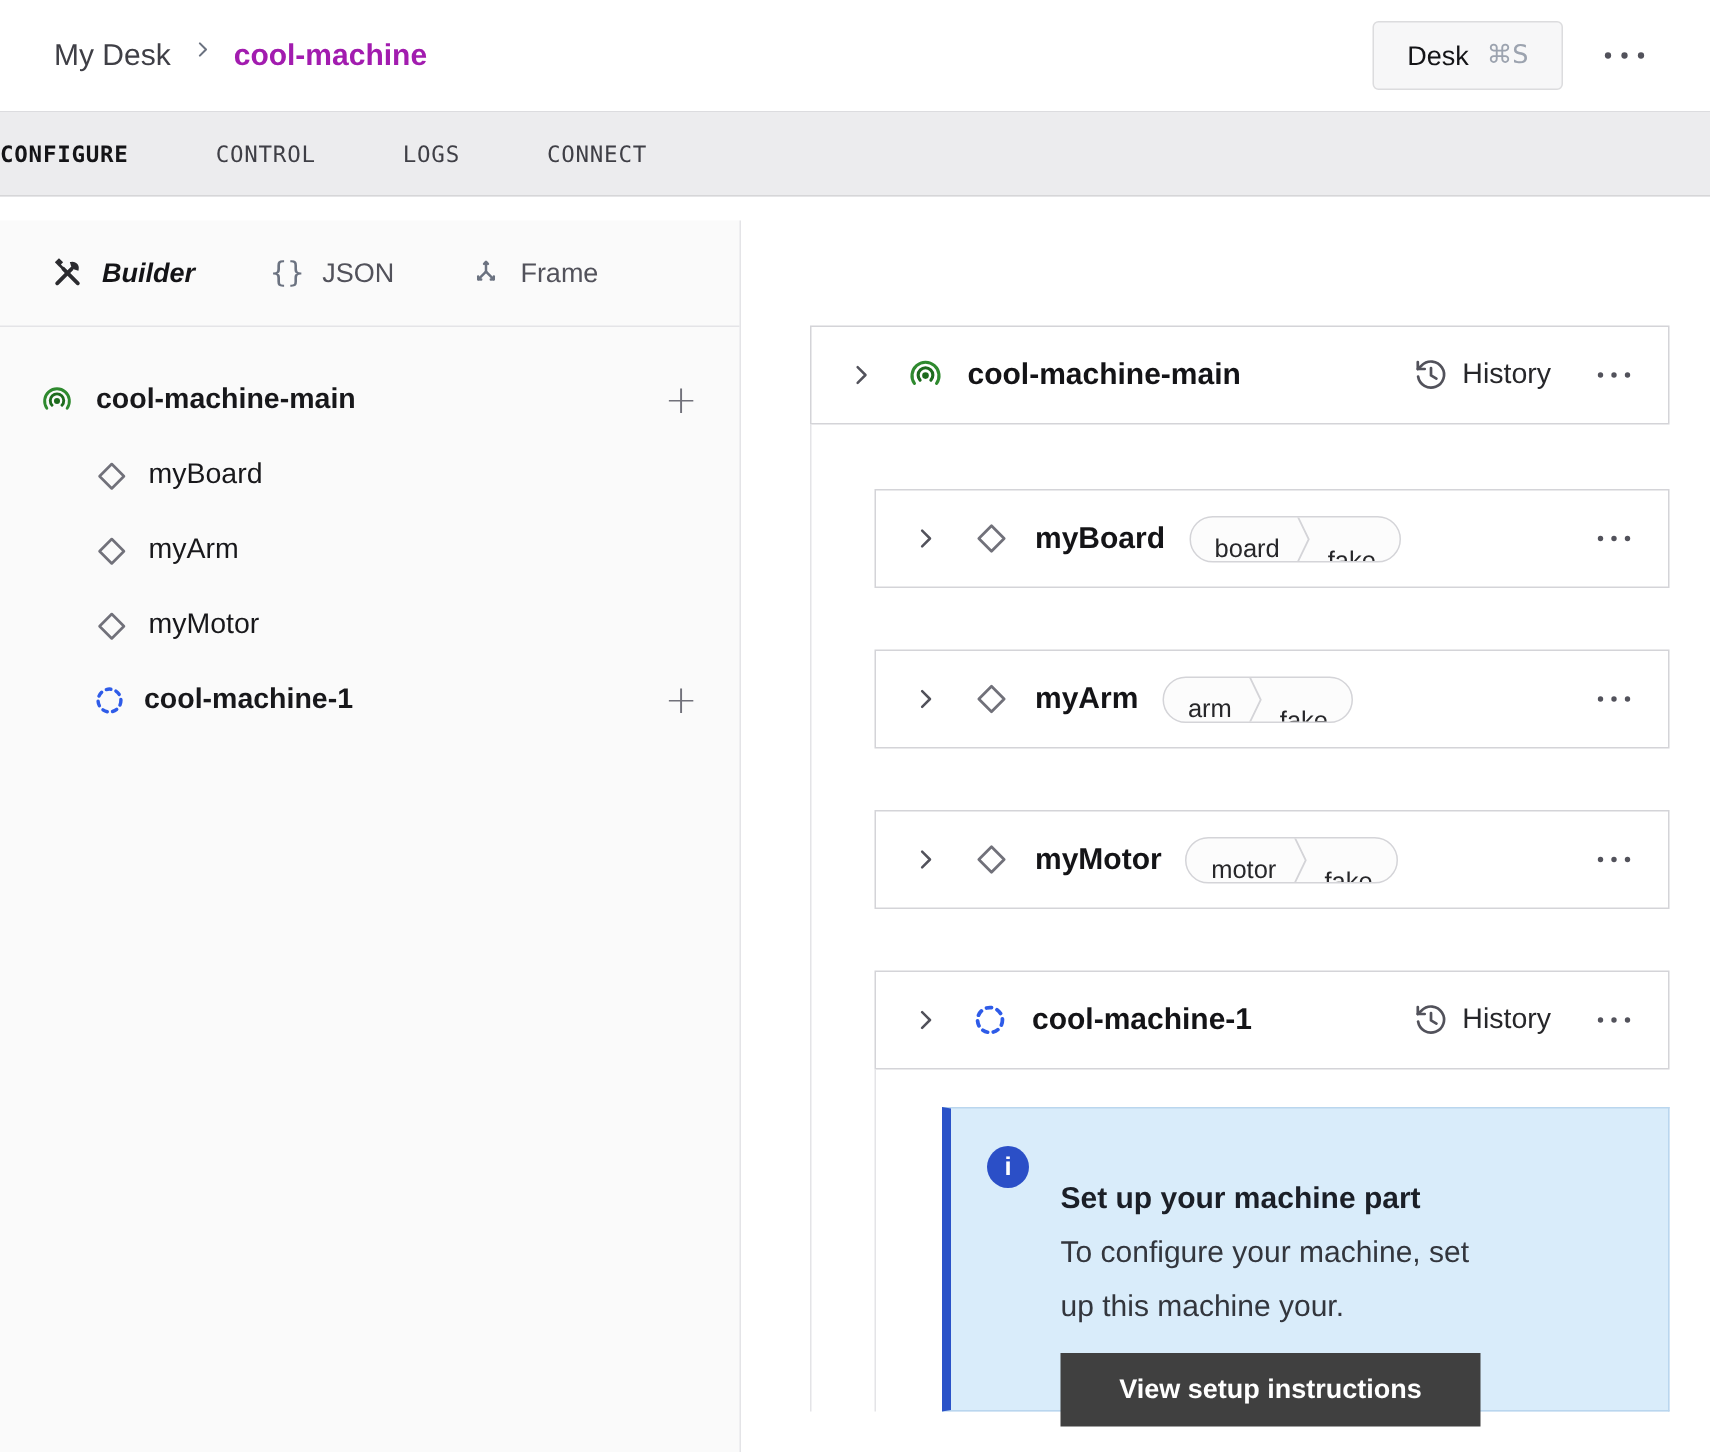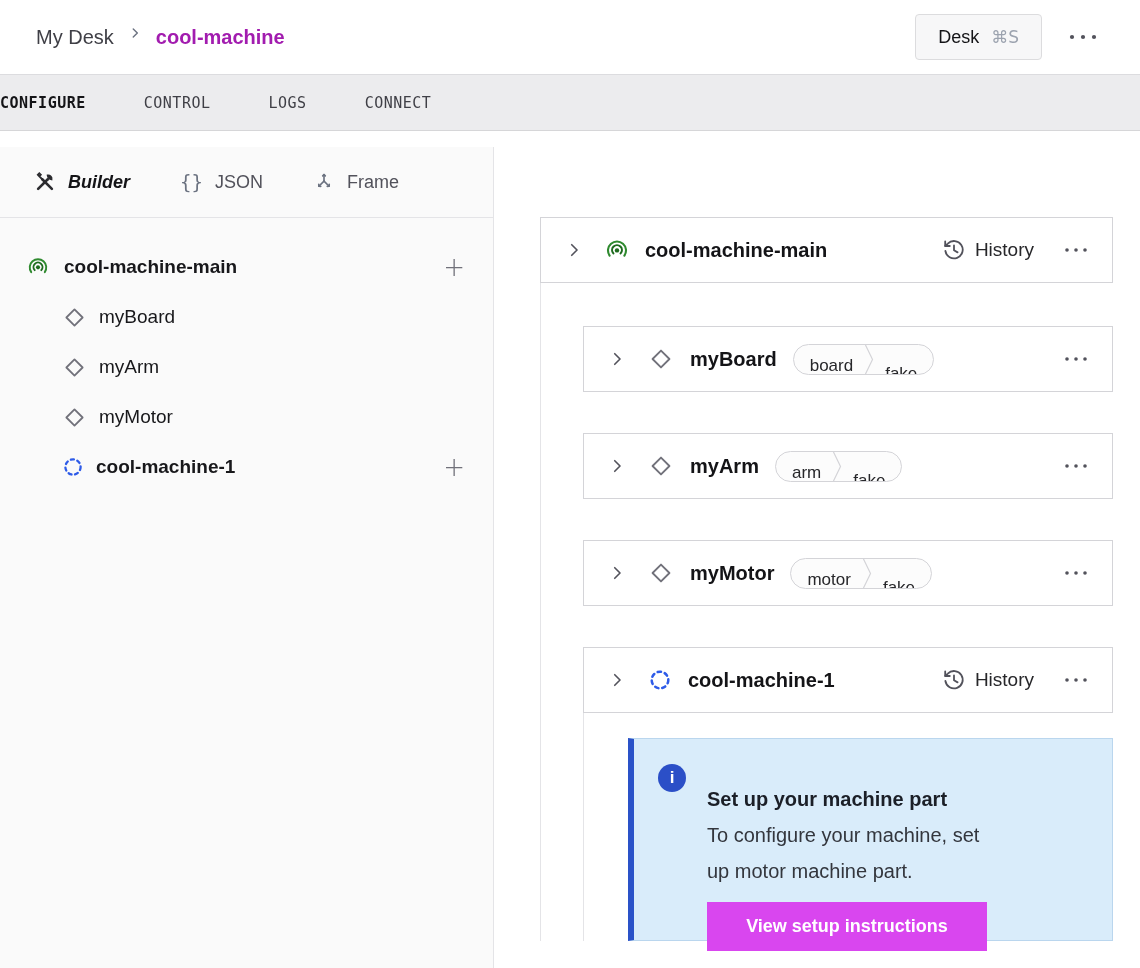--- a/index.html
+++ b/index.html
@@ -70,21 +70,21 @@
   .pill-seg.second { padding:16px 16px 0 11px; }
 
   
   .callout { position:absolute; left:628px; top:738px; width:485px; height:203px;
     background:#D9ECFA; border:1px solid #BAD6EE; border-left:6px solid #2A52C8;
     display:flex; padding:25px 20px 0 24px; gap:21px; }
   .info-circle { width:28px; height:28px; border-radius:50%; background:#2B4FC7; color:#fff;
     display:flex; align-items:center; justify-content:center; font-size:17px; font-weight:700; flex:none; }
   .callout-title { font-size:20px; font-weight:700; color:#1B1F27; white-space:nowrap;margin-top:24px; }
   .callout-body { margin-top:6px; width:285px; font-size:20px; line-height:36px; color:#33363D; }
-  .setup-button { margin-top:13px; width:280px; height:49px; background:#d946ef; color:#fff;
+  .setup-button { margin-top:13px; width:280px; height:49px; background:#404040; color:#fff;
     border:none; font-size:18px; font-weight:700; font-family:"Liberation Sans",sans-serif;
     display:flex; align-items:center; justify-content:center; cursor:pointer; }
 
   svg { display:block; }
 </style>
 </head>
 <body>
 
 <div id="app">
 
@@ -353,18 +353,18 @@
           <circle cx="12" cy="3" r="1.8" fill="#52525B"></circle>
           <circle cx="21" cy="3" r="1.8" fill="#52525B"></circle>
         </svg>
     </span>
   </div>
 
   <div class="callout">
     <span class="info-circle">i</span>
     <div>
       <div class="callout-title">Set up your machine part</div>
-      <div class="callout-body">To configure your machine, set up motor machine part.</div>
+      <div class="callout-body">To configure your machine, set up this machine your.</div>
       <button class="setup-button">View setup instructions</button>
     </div>
   </div>
 
 </div>
 
 </body></html>

